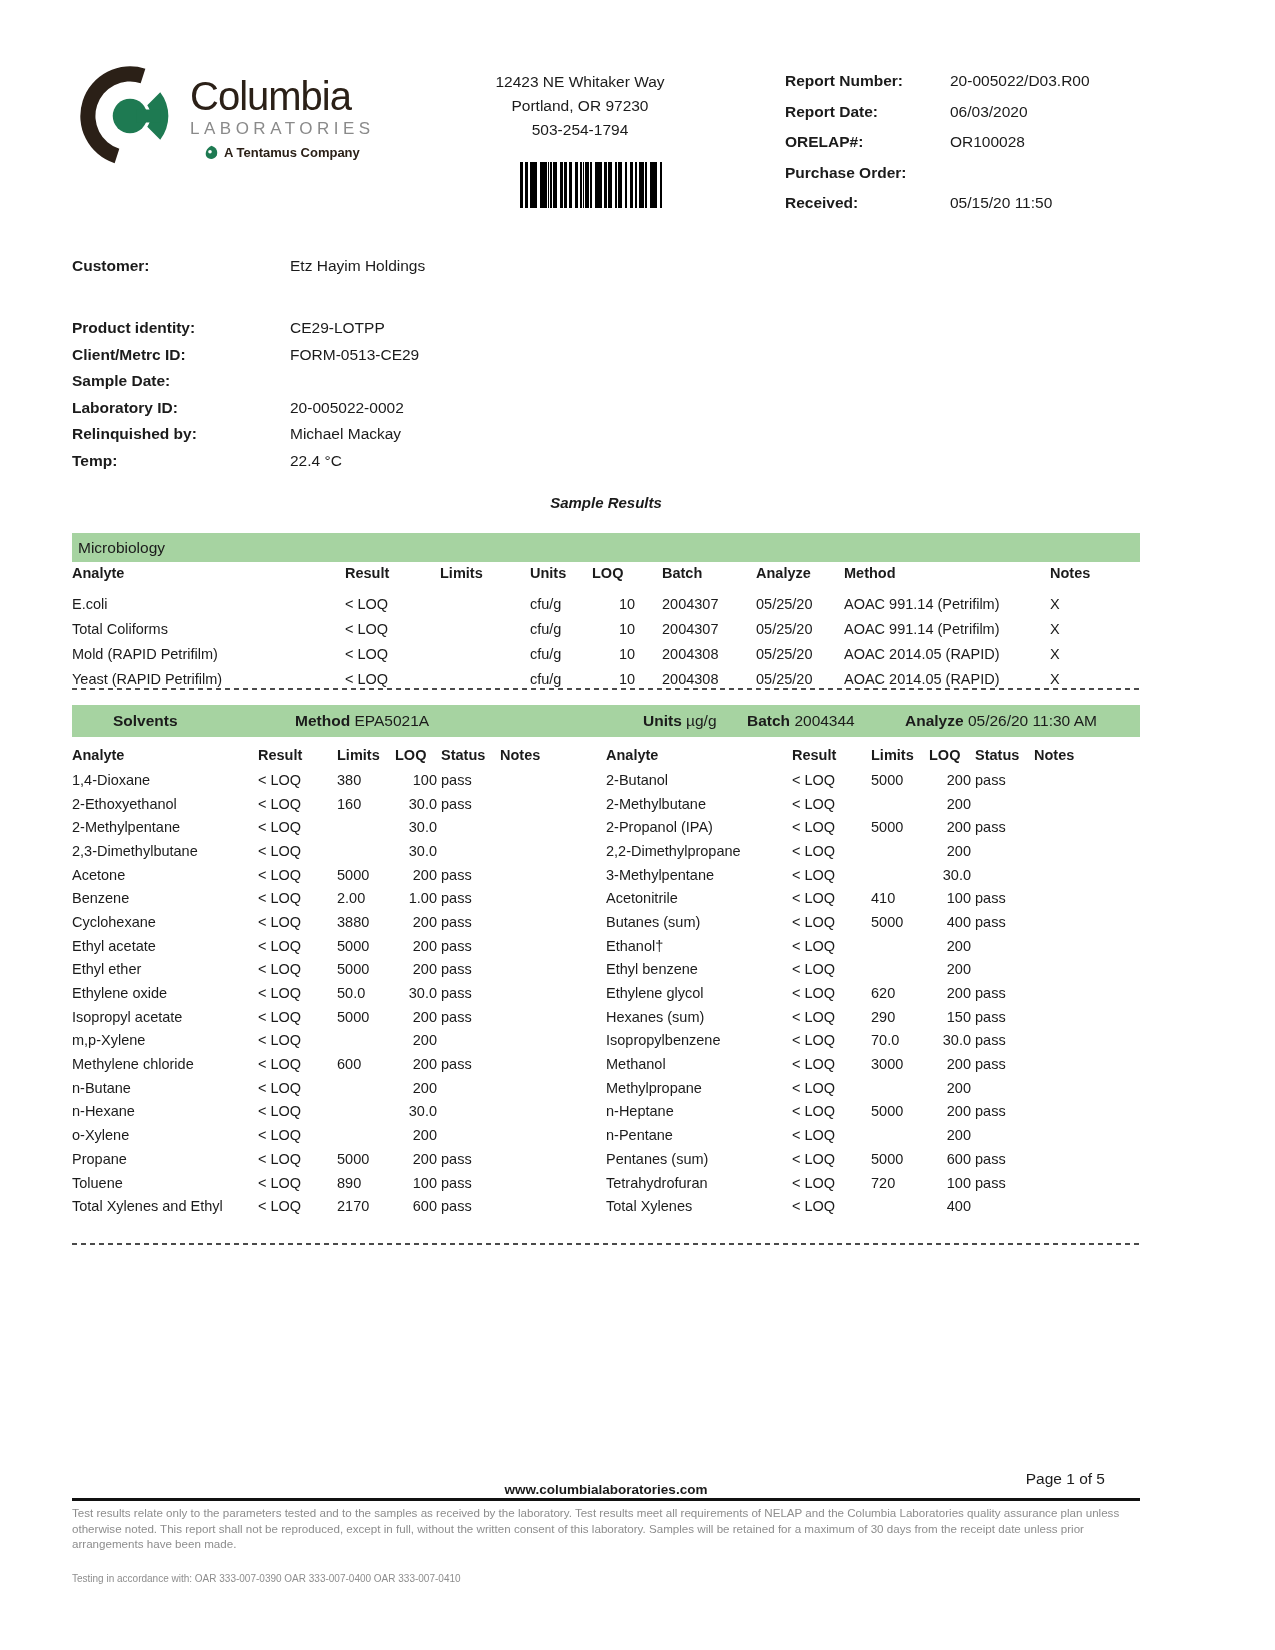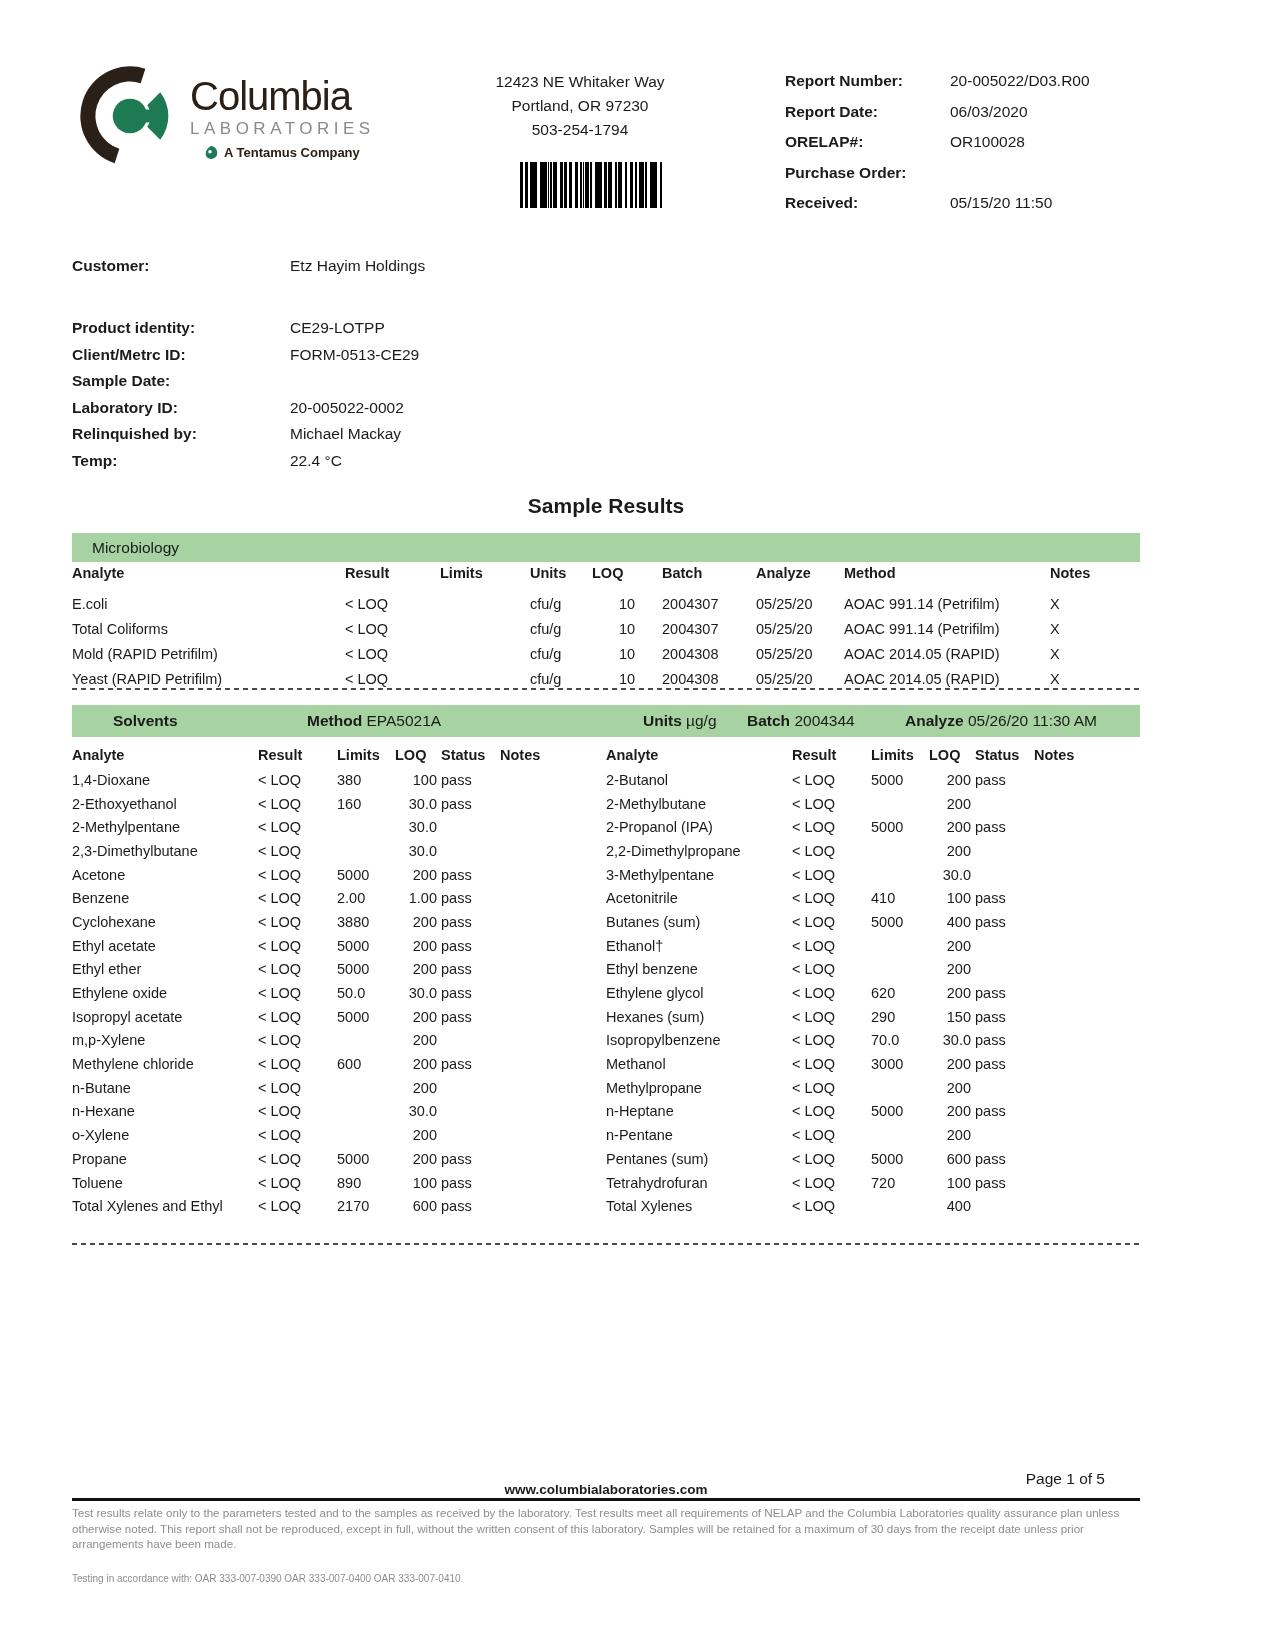--- a/index.html
+++ b/index.html
@@ -33,30 +33,30 @@
   .report-row .val { font-size:15.5px; }
 
   
   .cust { top:253px; }
   .field-row { display:flex; line-height:26.5px; }
   .field-row .lbl { width:218px; font-weight:bold; font-size:15.5px; }
   .field-row .val { font-size:15.5px; }
   .fields { top:315px; }
 
   
-  .sample-title { top:494px; text-align:center; font-size:21px; font-weight:bold; }
+  .sample-title { top:494px; text-align:center; font-size:15px; font-weight:bold;font-style:italic; }
 
   
   .band { background:var(--band-green); }
-  .micro-band { top:533px; height:29px; line-height:29px; font-size:15.5px; padding-left:20px; }
+  .micro-band { top:533px; height:29px; line-height:29px; font-size:15.5px; padding-left:6px; }
   .solv-band { top:705px; height:32px; line-height:32px; font-size:15.5px; position:absolute; }
   .solv-band .pos { position:absolute; top:0; white-space:nowrap;margin-left:35px; }
   .solv-band .b { font-weight:bold; }
   .p-title { left:6px; font-weight:bold; }
-  .p-method { left:200px;text-align:center; }
+  .p-method { left:188px;text-align:center; }
   .p-units { left:536px; }
   .p-batch { left:640px; }
   .p-analyze { left:798px; }
 
   
   table { border-collapse:collapse; table-layout:fixed; }
   td, th { padding:0; font-size:14.5px; text-align:left; font-weight:normal; overflow:hidden; white-space:nowrap; }
   th { font-weight:bold; }
 
   .micro-table { top:565px; }

